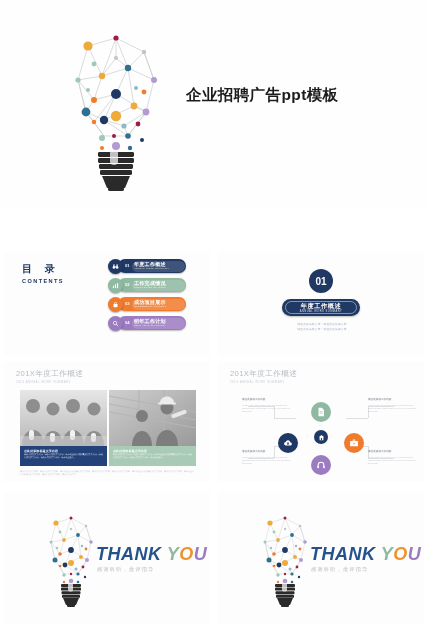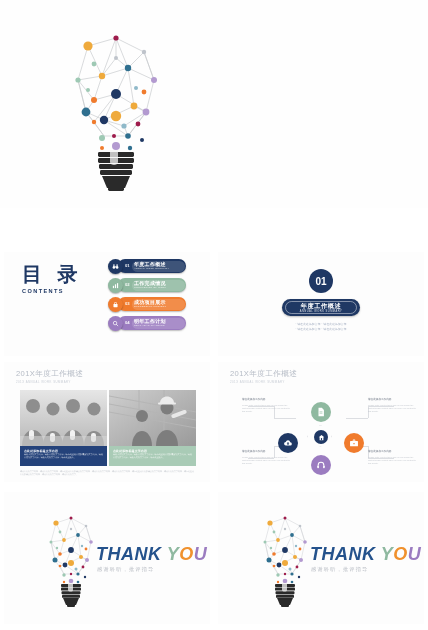--- a/index.html
+++ b/index.html
@@ -22,21 +22,21 @@
   
   .bulb{position:relative;}
   .bulb svg{display:block;width:100%;height:100%;}
 
   
   .slide{position:absolute;background:#fdfdfd;overflow:hidden;}
 
   
   .s-contents{left:4px;top:252px;width:206px;height:104px;}
   .toc-left{position:absolute;left:18px;top:12px;}
-  .toc-cn{font-size:20px;font-weight:bold;color:#1f3864;letter-spacing:5px;line-height:1;}
+  .toc-cn{font-size:10px;font-weight:bold;color:#1f3864;letter-spacing:5px;line-height:1;}
   .toc-en{font-size:5.6px;font-weight:bold;color:#1f3864;letter-spacing:1.4px;margin-top:4px;}
   .toc-list{position:absolute;left:104px;top:7px;width:80px;}
   .toc-item{position:relative;height:15px;margin-bottom:4px;}
   .toc-pill{
     position:absolute;left:10px;top:0;width:68px;height:14px;border-radius:7px;
     box-shadow:0 1px 1.5px rgba(0,0,0,.25);
   }
   .toc-pill-inner{
     position:absolute;left:14px;top:1.5px;width:53px;height:11px;border-radius:6px;
     background:rgba(255,255,255,.14);
@@ -174,20 +174,21 @@
           <rect x="40" y="130" width="36" height="5" rx="1.4"></rect>
           <rect x="41" y="136" width="34" height="5" rx="1.4"></rect>
           <rect x="42" y="142" width="32" height="5" rx="1.4"></rect>
           <path d="M44 148 L72 148 L67 160 L49 160 Z"></path>
           <rect x="50" y="159" width="16" height="4" rx="1.4"></rect>
         </g>
         <path d="M52 122 L60 122 L60 134 C60 136 58 137 56 137 C54 137 52 136 52 134 Z" fill="#f4f4f4" opacity=".75"></path>
       </svg>
     </div>
 
+    <div class="hero-title">企业招聘广告ppt模板</div>
   </div>
 
   <div class="slide s-contents">
     <div class="toc-left">
       <div class="toc-cn">目 录</div>
       <div class="toc-en">CONTENTS</div>
     </div>
 
     <div class="toc-list">
 

